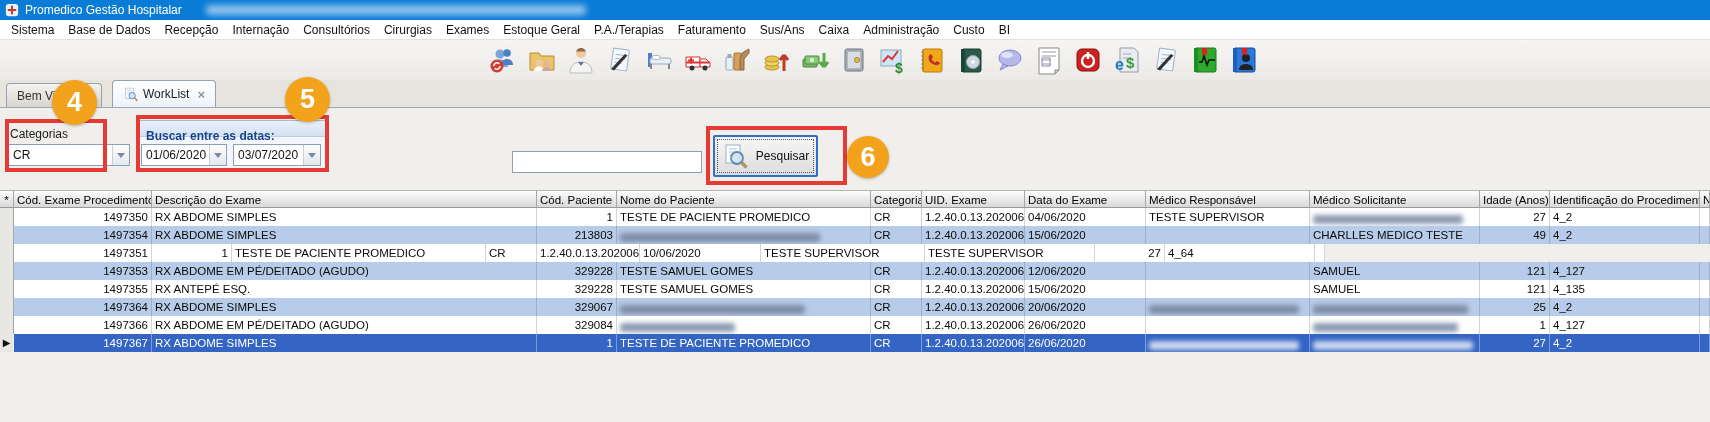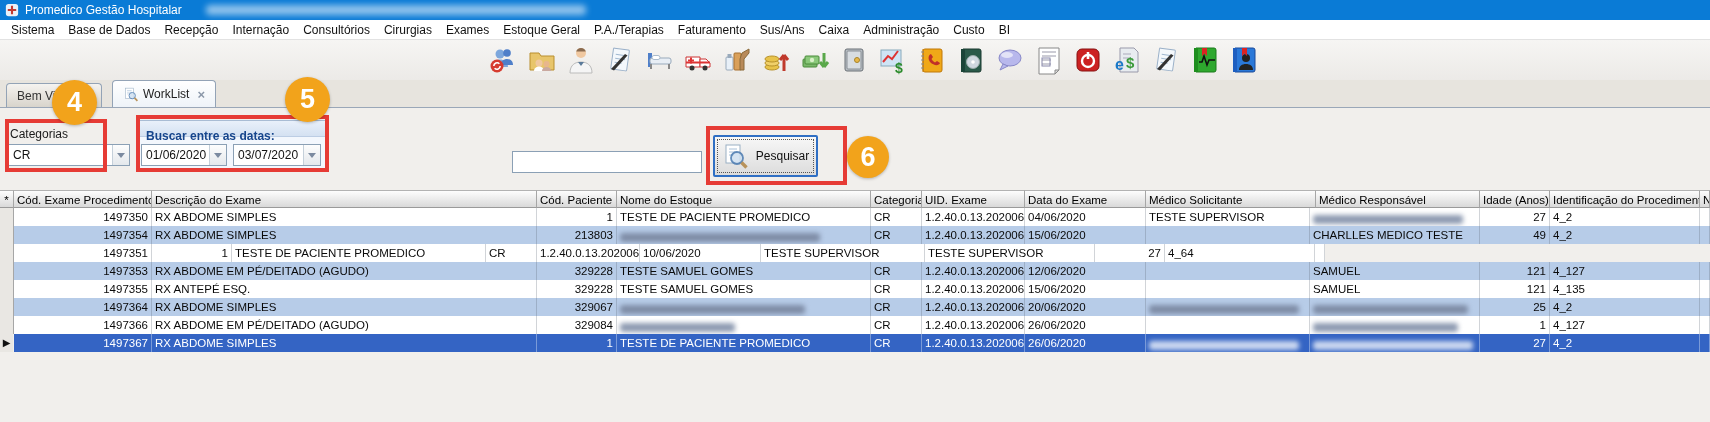--- a/index.html
+++ b/index.html
@@ -356,26 +356,26 @@
   <div class="ann-circle" style="left:52px;  top:80px;  width:45px; height:45px;">4</div>
   <div class="ann-circle" style="left:285px; top:77px;  width:45px; height:45px;">5</div>
   <div class="ann-circle" style="left:847px; top:136px; width:42px; height:42px;">6</div>
 
   <div class="grid" id="grid">
       <div class="grow ghead-row">
         <div class="gcell" style="width: 14px; text-align: center;">*</div>
         <div class="gcell" style="width: 138px;">Cód. Exame Procedimento</div>
         <div class="gcell" style="width: 385px;">Descrição do Exame</div>
         <div class="gcell" style="width: 80px;">Cód. Paciente</div>
-        <div class="gcell" style="width: 254px;">Nome do Estoque</div>
+        <div class="gcell" style="width: 254px;">Nome do Paciente</div>
         <div class="gcell" style="width: 51px;">Categoria</div>
         <div class="gcell" style="width: 103px;">UID. Exame</div>
         <div class="gcell" style="width: 121px;">Data do Exame</div>
+        <div class="gcell" style="width: 164px;">Médico Responsável</div>
         <div class="gcell" style="width: 170px;">Médico Solicitante</div>
-        <div class="gcell" style="width: 164px;">Médico Responsável</div>
         <div class="gcell" style="width: 70px;">Idade (Anos)</div>
         <div class="gcell" style="width: 150px;">Identificação do Procedimento</div>
         <div class="gcell" style="width: 10px;">No</div>
       </div>
       <div class="grow odd">
         <div class="gcell ind" style="width: 14px; text-align: center;"></div>
         <div class="gcell r" style="width: 138px; text-align: right;">1497350</div>
         <div class="gcell" style="width: 385px;">RX ABDOME SIMPLES</div>
         <div class="gcell r" style="width: 80px;">1</div>
         <div class="gcell" style="width: 254px;">TESTE DE PACIENTE PROMEDICO</div>

